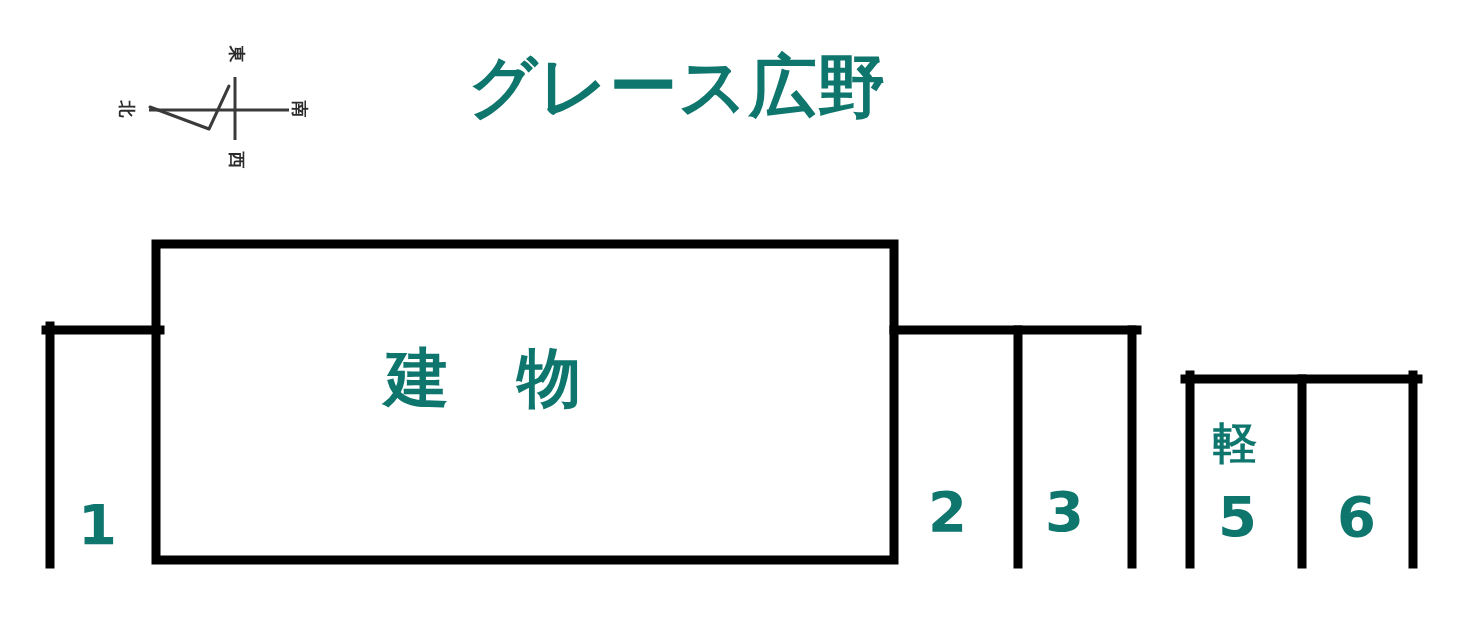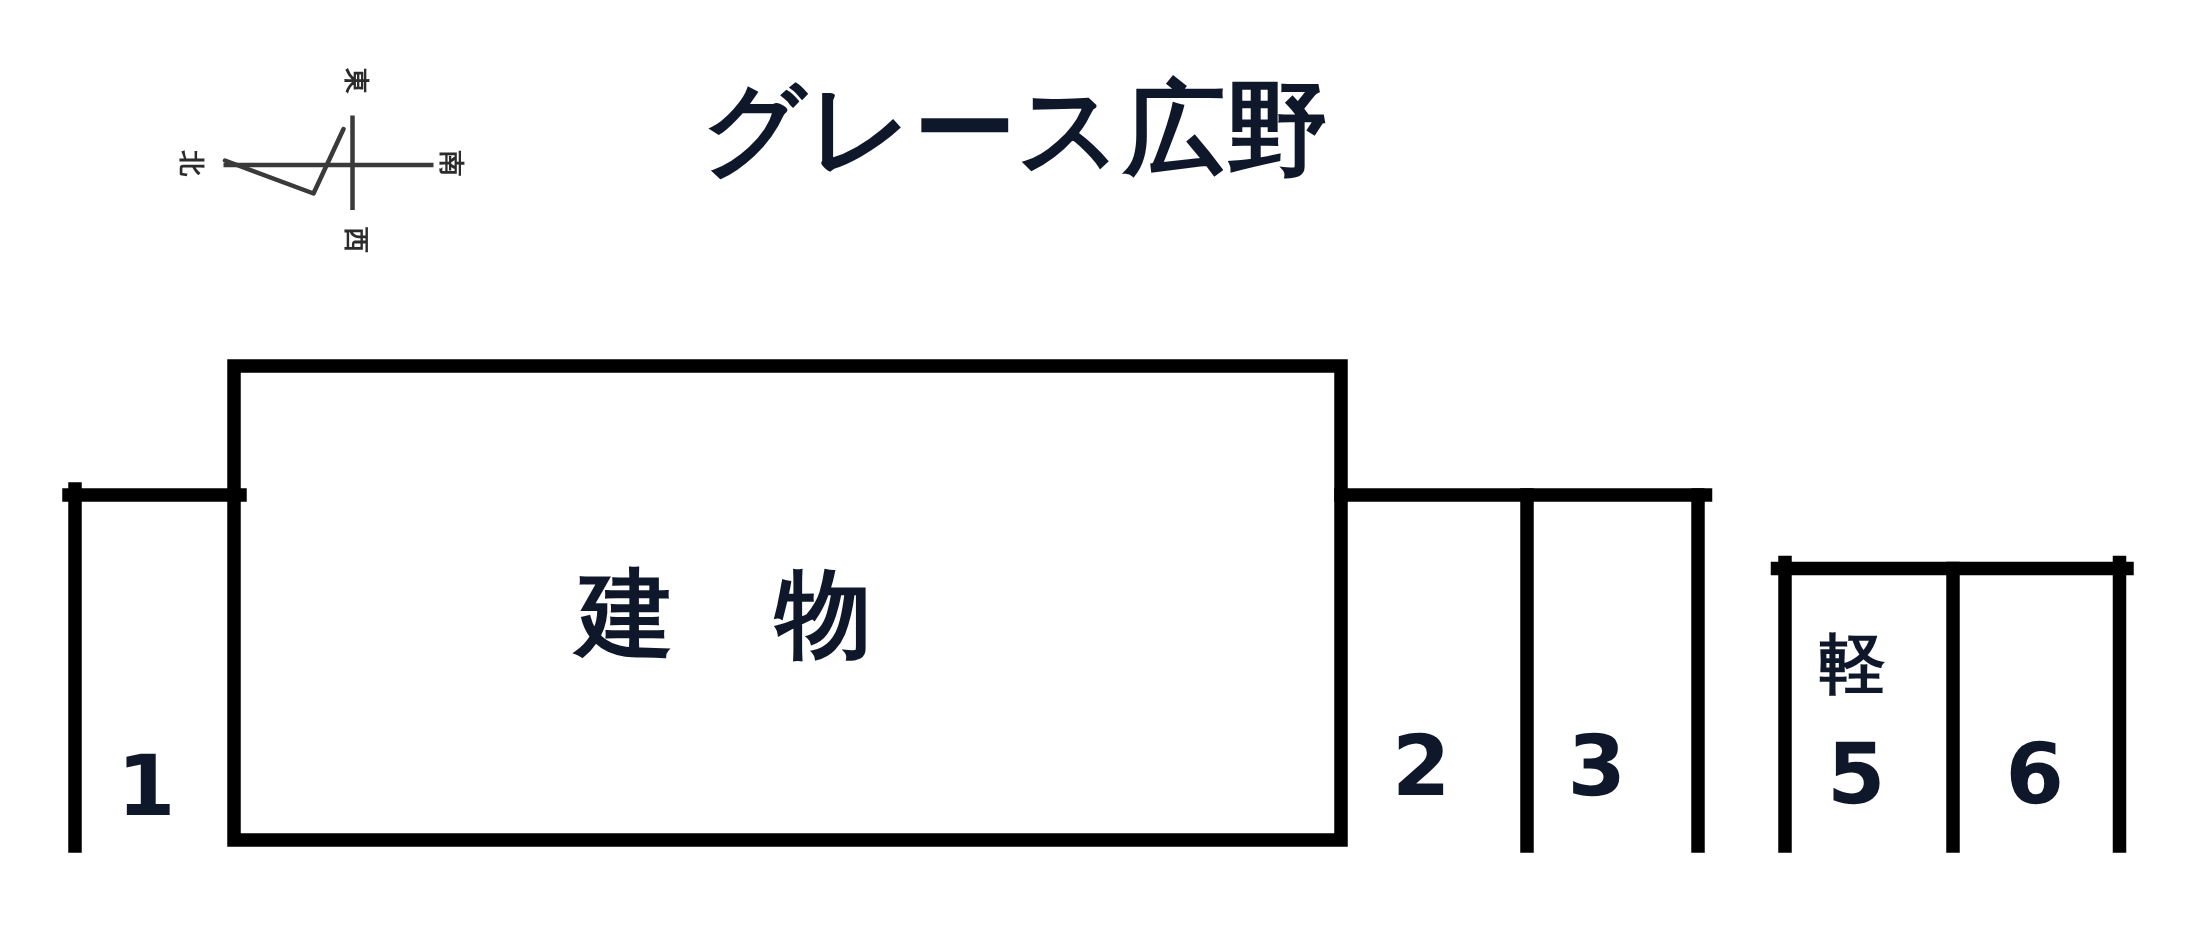--- a/index.html
+++ b/index.html
@@ -20,38 +20,38 @@
   }
   #stage svg {
     position: absolute;
     left: 0;
     top: 0;
     width: 1458px;
     height: 626px;
   }
   .txt {
     position: absolute;
-    color: #0f172a;
+    color: #0f766e;
     white-space: pre;
     line-height: 1;
     user-select: none;
   }
   .title-text {
     font-size: 68px;
     font-weight: bold;
     letter-spacing: 1px;
     left: 468px;
     top: 53px;
     font-family: "DejaVu Sans", "Liberation Sans", sans-serif;
   }
   .building-text {
     font-size: 64px;
     font-weight: bold;
     left: 385px;
-    top: 378px;
+    top: 346px;
     letter-spacing: 2px;
   }
   .stall-num {
     font-size: 56px;
     font-weight: bold;
   }
   .kei-mark {
     font-size: 44px;
     font-weight: bold;
   }

